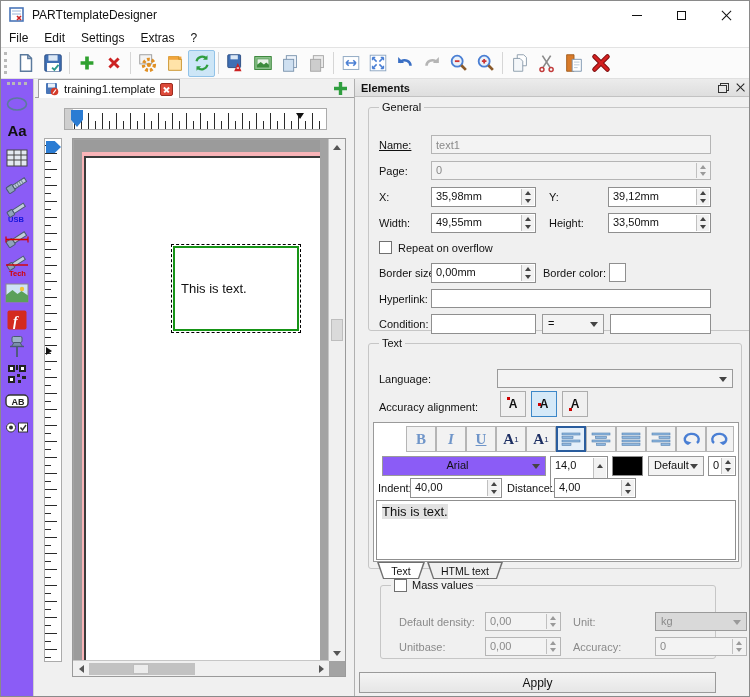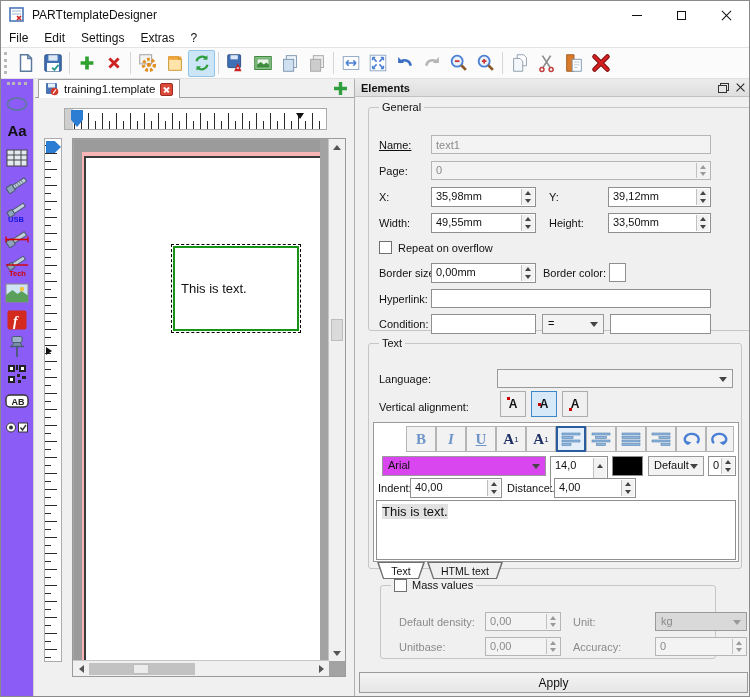--- a/index.html
+++ b/index.html
@@ -90,41 +90,41 @@
   .inp{position:absolute;height:19px;background:#fff;border:1px solid #8f8f8f;font-family:"Liberation Sans",sans-serif;font-size:11px;padding:2px 4px;color:#111;width:100px;}
   .inp.dis{background:#f3f3f3;color:#8a8a8a;border-color:#b5b5b5;}
   .spin{position:absolute;top:1px;right:1px;bottom:1px;width:13px;display:flex;flex-direction:column;border-left:1px solid #c0c0c0;background:#f2f2f2;}
   .spin i{flex:1;position:relative;}
   .spin i::after{content:"";position:absolute;left:50%;top:50%;transform:translate(-50%,-50%);width:0;height:0;}
   .spin i.u::after{border-left:3px solid transparent;border-right:3px solid transparent;border-bottom:4px solid #444;}
   .spin i.d::after{border-left:3px solid transparent;border-right:3px solid transparent;border-top:4px solid #444;}
   .spin.dis i.u::after{border-bottom-color:#9a9a9a;} .spin.dis i.d::after{border-top-color:#9a9a9a;}
   .combo{position:absolute;height:19px;background:#f3f3f3;border:1px solid #9a9a9a;padding:2px 18px 2px 5px;}
   .combo::after{content:"";position:absolute;right:5px;top:7px;border-left:4px solid transparent;border-right:4px solid transparent;border-top:5px solid #444;}
-  .combo.white{background:#d946ef;}
+  .combo.white{background:#8b5cf6;text-align:center;}
   .combo.dis{background:#d9d9d9;color:#8a8a8a;}
   .combo.dis::after{border-top-color:#9a9a9a;}
   .cb{position:absolute;width:13px;height:13px;background:#fff;border:1px solid #707070;}
   .swatch{position:absolute;width:17px;height:19px;background:#fff;border:1px solid #8f8f8f;}
   .vabtn{position:absolute;width:26px;height:26px;background:#f0f0f0;border:1px solid #adadad;display:flex;align-items:center;justify-content:center;font-weight:bold;font-size:12px;}
   .vabtn.sel{background:#d5e9f8;border-color:#3c87c8;}
   .vdot{position:absolute;width:3px;height:3px;background:#cc0000;}
   .vdot.t{left:6px;top:5px;} .vdot.m{left:6px;top:11px;} .vdot.b{left:6px;bottom:5px;}
   .fmtbox{position:absolute;left:4px;top:73px;width:366px;height:140px;background:#fff;border:1px solid #9a9a9a;}
   .fbtn{position:absolute;top:3px;width:30px;height:26px;background:#f2f2f2;border:1px solid #b5b5b5;display:flex;align-items:center;justify-content:center;}
   .fbtn.sel{border:2px solid #2a5d9e;background:#e4effa;}
   .flet{font-family:"Liberation Serif",serif;font-size:15px;color:#6f95c9;font-weight:bold;}
   .flet.dark{color:#1d2f63;}
   .textarea{position:absolute;left:2px;top:77px;width:360px;height:60px;background:#fff;border:1px solid #8f8f8f;padding:3px 5px;font-size:13px;}
   .textarea .selhl{background:#e2e2e2;}
   .btab{position:absolute;top:213px;height:17px;}
   .btab .outer{position:absolute;inset:0;background:#6f6f6f;clip-path:polygon(0 0,100% 0,calc(100% - 6px) 100%,6px 100%);}
   .btab .inner{position:absolute;inset:1px 2px 1px 2px;background:#fff;clip-path:polygon(0 0,100% 0,calc(100% - 5px) 100%,5px 100%);display:flex;align-items:center;justify-content:center;font-size:10.5px;}
   .btab.off .inner{background:#f0f0f0;}
-  .applybtn{position:absolute;left:4px;top:593px;width:389px;height:21px;background:linear-gradient(#f4f4f4,#e6e6e6);border:1px solid #9a9a9a;display:flex;align-items:center;justify-content:center;font-size:12px;}
+  .applybtn{position:absolute;left:4px;top:593px;width:357px;height:21px;background:linear-gradient(#f4f4f4,#e6e6e6);border:1px solid #9a9a9a;display:flex;align-items:center;justify-content:center;font-size:12px;}
   svg{display:block;}
 </style>
 </head>
 <body>
 
 <div id="win">
 
   <div class="titlebar">
     <svg class="appicon" viewBox="0 0 16 16">
         <rect x="1" y="1" width="13" height="13" fill="#fff" stroke="#4a76b8" stroke-width="1.6"></rect>
@@ -523,21 +523,21 @@
         <span class="flabel" style="left:10px;top:205px;">Condition:</span>
         <input class="inp" style="left: 62px; top: 201px; width: 105px; height: 20px;" value="">
         <div class="combo" style="left:173px;top:201px;width:62px;height:20px;"><span>=</span></div>
         <input class="inp" style="left: 241px; top: 201px; width: 101px; height: 20px;" value="">
       </fieldset>
 
       <fieldset style="left:13px;top:258px;width:374px;height:232px;">
         <legend>Text</legend>
         <span class="flabel" style="left:10px;top:24px;">Language:</span>
         <div class="combo" style="left:128px;top:20px;width:236px;"><span></span></div>
-        <span class="flabel" style="left:10px;top:52px;">Vertical alignment:</span>
+        <span class="flabel" style="left:10px;top:52px;">Accuracy alignment:</span>
         <span class="vabtn" style="left:131px;top:42px;"><span class="vdot t"></span>A</span>
         <span class="vabtn sel" style="left:162px;top:42px;"><span class="vdot m"></span>A</span>
         <span class="vabtn" style="left:193px;top:42px;"><span class="vdot b"></span>A</span>
 
         <div class="fmtbox">
           <span class="fbtn" style="left:32px;">
               <span class="flet">B</span>
             </span>
           <span class="fbtn" style="left:62px;">
               <span class="flet" style="font-style:italic;">I</span>

